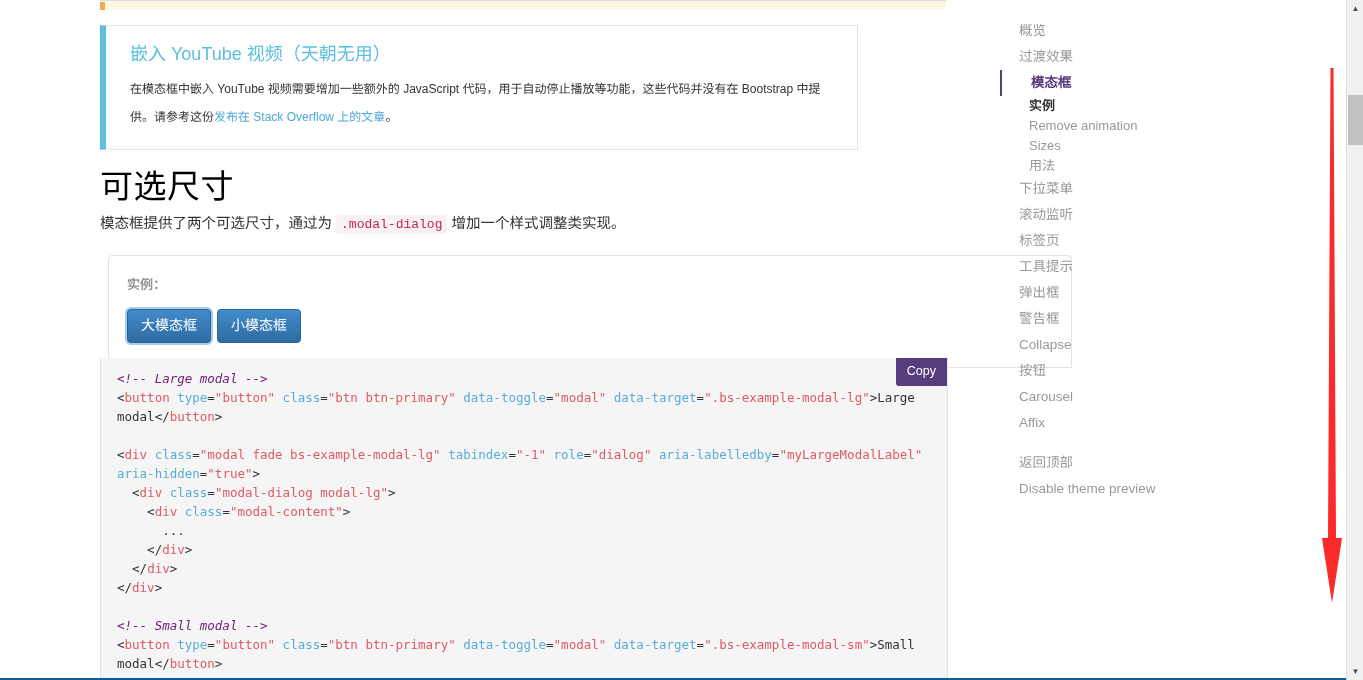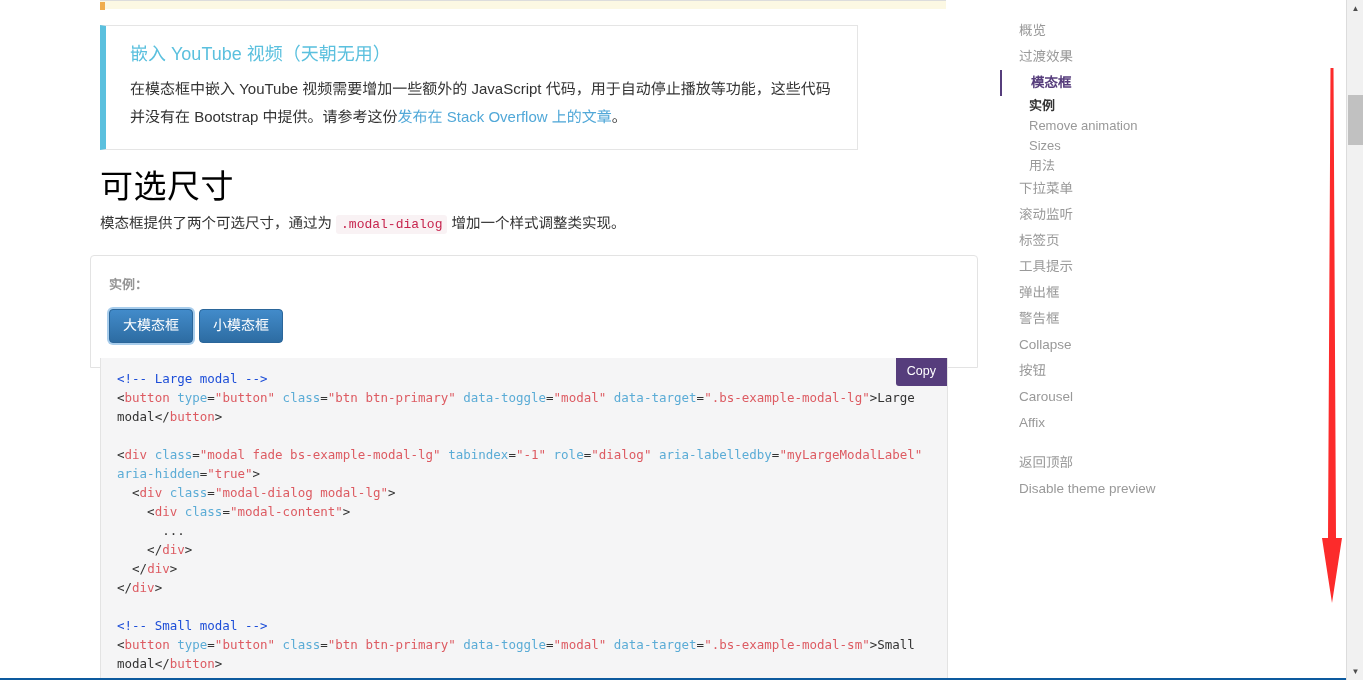--- a/index.html
+++ b/index.html
@@ -51,21 +51,21 @@
   }
   .info-panel h4 {
     margin: 0 0 8px 0;
     font-size: 18px;
     font-weight: normal;
     color: #5bc0de;
     line-height: 1.4;
   }
   .info-panel p {
     margin: 0;
-    font-size: 15px;
+    font-size: 12px;
     line-height: 28px;
     color: #333333;
   }
   .info-panel a {
     color: #51a8d8;
     text-decoration: none;
   }
 
   
   .section-heading {
@@ -95,23 +95,23 @@
     background: #f9f2f4;
     color: #c7254e;
     padding: 2px 5px;
     border-radius: 3px;
     white-space: nowrap;
   }
 
   
   .bs-example {
     position: absolute;
-    left: 90px;
+    left: 108px;
     top: 255px;
-    width: 888px;
+    width: 964px;
     box-sizing: border-box;
     background: #ffffff;
     border: 1px solid #e3e3e3;
     border-radius: 4px 4px 0 0;
     padding: 18px 20px 24px 18px;
   }
   .bs-example-label {
     font-size: 13px;
     color: #959595;
     margin: 0 0 16px 0;
@@ -153,21 +153,21 @@
   }
   .highlight pre {
     margin: 0;
     font-family: "Liberation Mono", "DejaVu Sans Mono", monospace;
     font-size: 12.5px;
     line-height: 18px;
     color: #333333;
     white-space: pre-wrap;
     word-break: break-word;
   }
-  .tok-c  { color: #1d4ed8; }        
+  .tok-c  { color: #701a75; font-style: italic; }        
   .tok-t  { color: #dd5b62; }        
   .tok-a  { color: #5bacd6; }        
   .tok-s  { color: #dd5b62; }        
   .tok-p  { color: #333333; }        
 
   .btn-clipboard {
     position: absolute;
     right: 0px;
     top: 0px;
     background: #563d7c;

